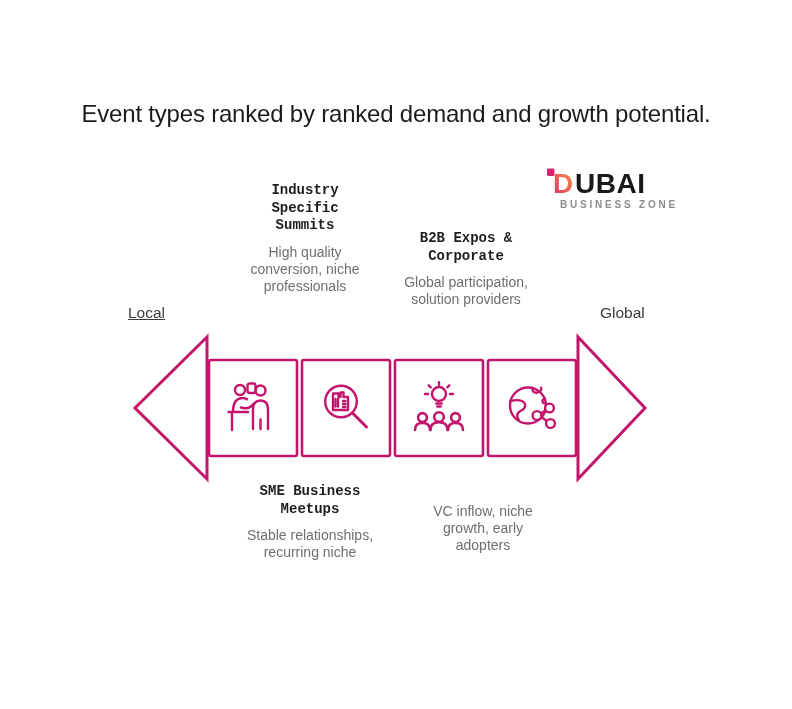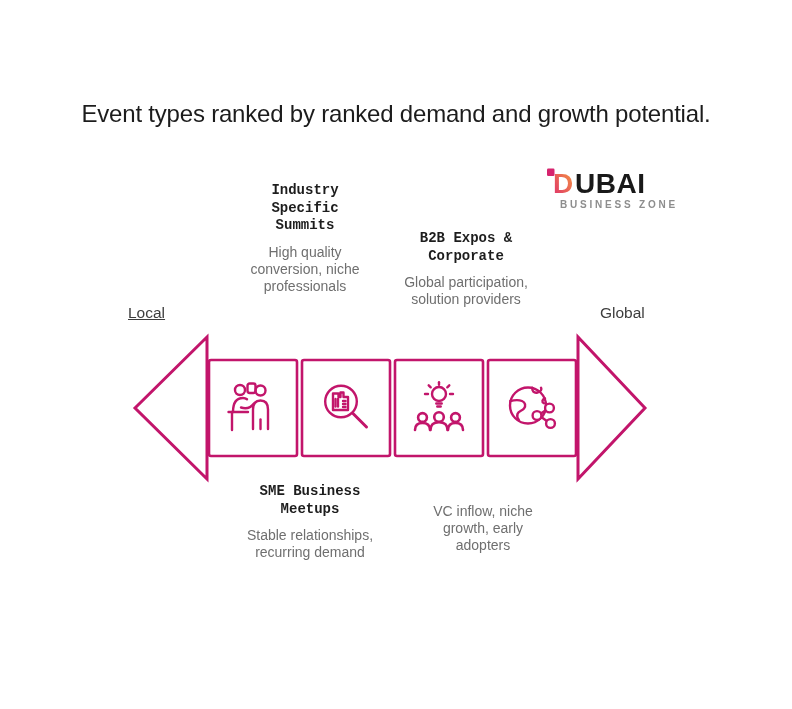--- a/index.html
+++ b/index.html
@@ -139,21 +139,21 @@
       <circle class="fillw" cx="31.5" cy="34" r="4.4"></circle>
       <circle class="fillw" cx="44" cy="26.5" r="4.4"></circle>
       <circle class="fillw" cx="45" cy="42" r="4.4"></circle>
     </g>
   </svg>
 
   <div class="annotation ann-sme">
     <h2>SME Business
 Meetups</h2>
     <p>Stable relationships,
-recurring demand</p>
+recurring niche</p>
   </div>
 
   <div class="annotation ann-startup">
     <p>VC inflow, niche
 growth, early
 adopters</p>
   </div>
 
 </div>
 

